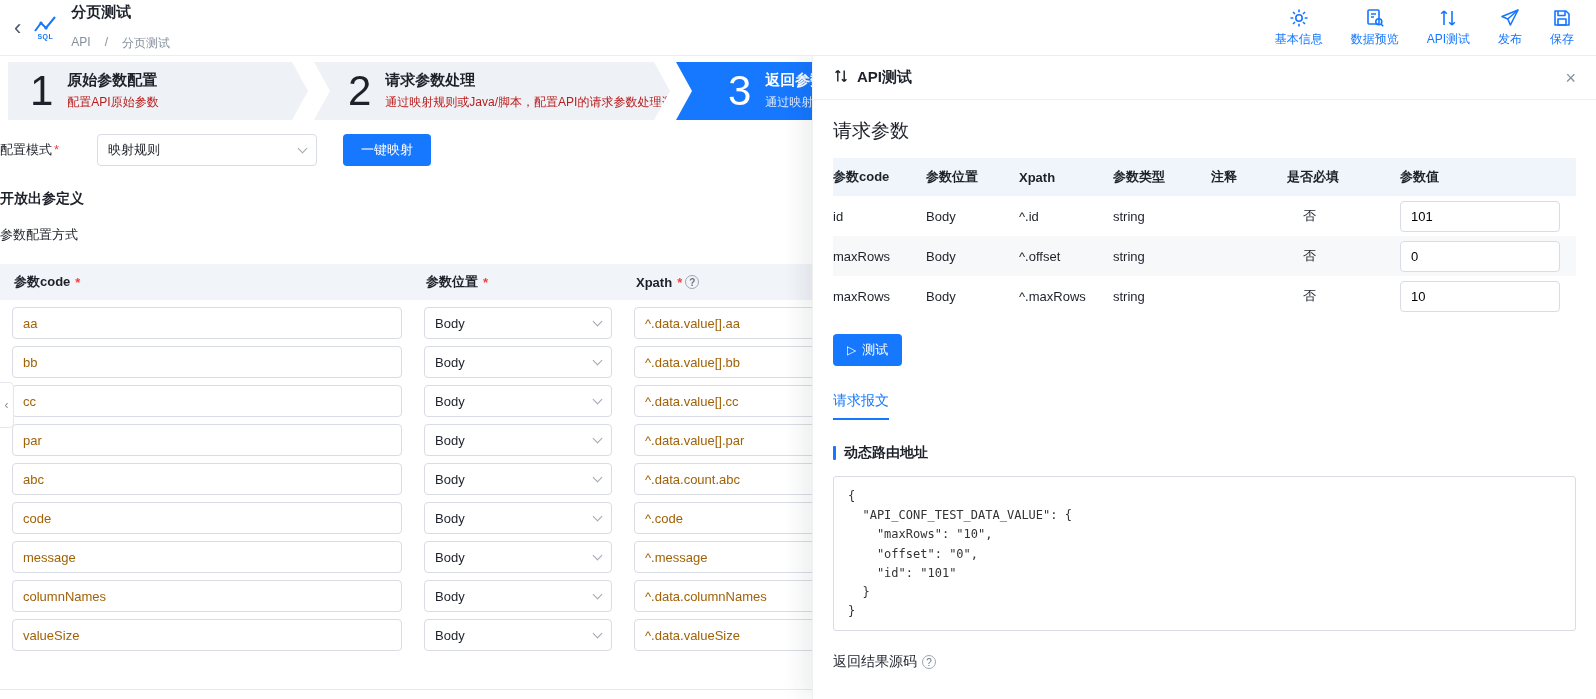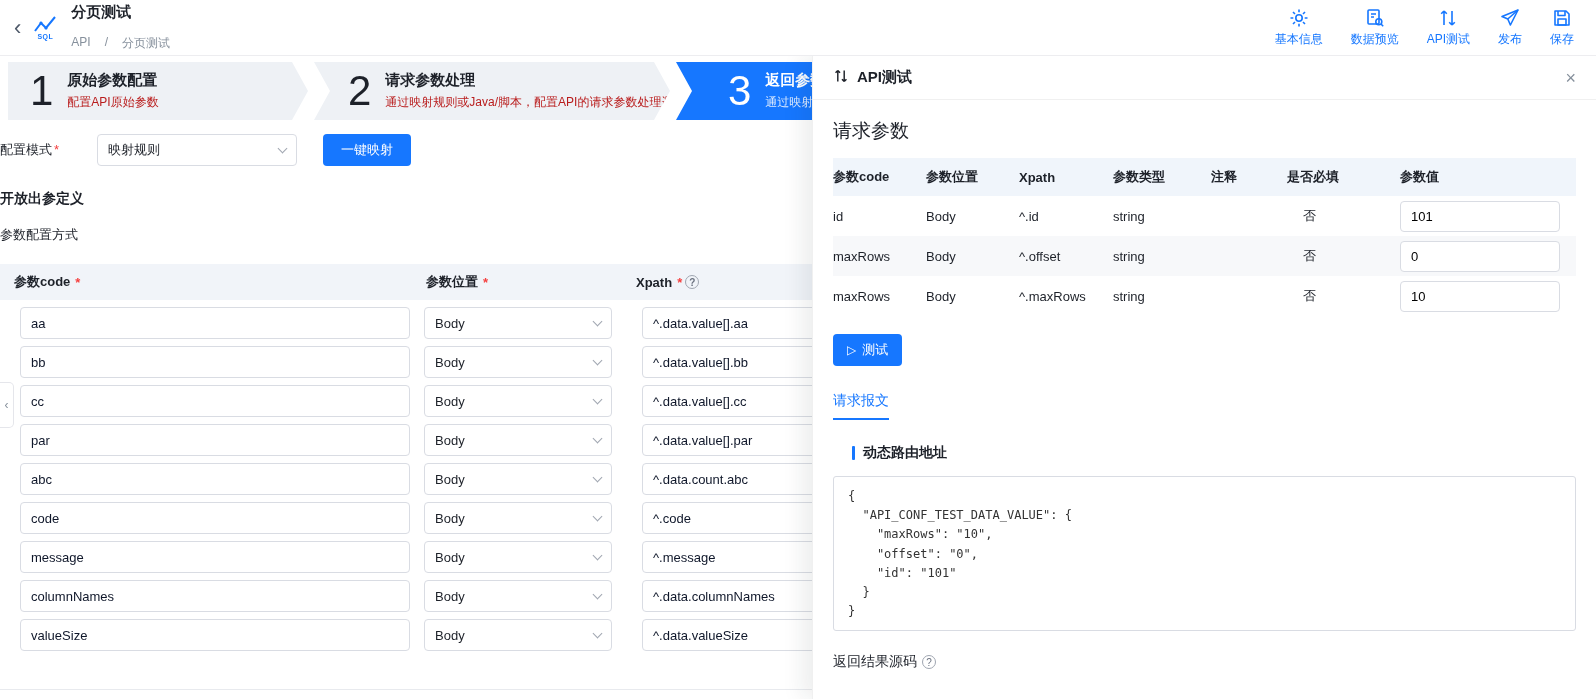--- a/index.html
+++ b/index.html
@@ -41,35 +41,35 @@
   .step-3 { flex:1; padding-left:52px; background:#1677ff;
     clip-path:polygon(0 0, 100% 0, 100% 100%, 0 100%, 16px 50%); }
   .step-3 .step-num, .step-3 .step-title { color:#fff; }
   .step-3 .step-sub { color:rgba(255,255,255,.85); }
 
   
   .panel { position:absolute; top:120px; left:0; right:0; bottom:0; padding:14px 0 0 0; }
   .form-row { display:flex; align-items:center; }
   .form-label { width:97px; font-size:13px; color:#1d2129; flex:none; }
   .req { color:#f53f3f; margin-left:2px; }
-  .select { width:200px; height:32px; border:1px solid #d9dce3; border-radius:4px; background:#fff;
+  .select { width:220px; height:32px; border:1px solid #d9dce3; border-radius:4px; background:#fff;
     display:flex; align-items:center; justify-content:space-between; padding:0 10px; font-size:13px; cursor:pointer; }
   .chev { width:7px; height:7px; border-right:1.4px solid #a0a6b1; border-bottom:1.4px solid #a0a6b1;
     transform:rotate(45deg); margin-top:-4px; flex:none; }
   .btn-primary { height:32px; background:#1677ff; color:#fff; border:none; border-radius:4px;
     font-size:13px; padding:0 18px; margin-left:26px; cursor:pointer; font-family:inherit; }
   .section-title { font-size:14px; font-weight:bold; margin:24px 0 18px; }
   .ptable { width:952px; margin-top:20px; }
   .ptable-head { display:grid; grid-template-columns:412px 210px 1fr; background:#f1f4f9; height:36px;
     align-items:center; font-size:13px; font-weight:bold; }
   .ptable-head > div { padding-left:14px; display:flex; align-items:center; gap:3px; }
   .ptable-row { display:grid; grid-template-columns:412px 210px 1fr; margin-top:7px; align-items:center; }
   .ptable-row > div { padding-left:12px; }
   .tinput { height:32px; border:1px solid #d9dce3; border-radius:4px; width:calc(100% - 10px);
-    padding:0 10px; font-size:13px; font-family:inherit; color:#0f172a; outline:none;margin-left:8px; }
+    padding:0 10px; font-size:13px; font-family:inherit; color:#a16207; outline:none; }
   .select-sm { width:calc(100% - 10px); }
   .panel-bottom-line { position:absolute; left:0; bottom:9px; width:812px; height:1px; background:#e8eaee; }
 
   
   .collapse-handle { position:absolute; left:0; top:382px; width:14px; height:46px; background:#fff;
     border:1px solid #e5e6eb; border-left:none; border-radius:0 5px 5px 0; display:flex; align-items:center;
     justify-content:center; color:#86909c; font-size:12px; cursor:pointer; z-index:8; }
 
   
   .drawer { position:absolute; top:56px; left:812px; right:0; bottom:0; background:#fff;
@@ -88,21 +88,21 @@
   .dtable-row.striped { background:#f7f8fa; }
   .cell-req-val { padding-left:16px; }
   .vinput { width:160px; height:31px; border:1px solid #d9dce3; border-radius:4px; padding:0 10px;
     font-size:13px; font-family:inherit; outline:none; }
   .test-btn { margin-top:18px; display:inline-flex; align-items:center; gap:6px; background:#1677ff;
     color:#fff; border:none; border-radius:4px; height:32px; padding:0 14px; font-size:13px;
     cursor:pointer; font-family:inherit; }
   .play-icon { font-size:12px; line-height:1; }
   .tab { margin-top:26px; display:inline-block; font-size:14px; color:#1677ff; padding-bottom:8px;
     border-bottom:2px solid #1677ff; cursor:pointer; }
-  .route-head { margin-top:24px; display:flex; align-items:center; gap:8px; font-size:14px; font-weight:bold;margin-left:19px; }
+  .route-head { margin-top:24px; display:flex; align-items:center; gap:8px; font-size:14px; font-weight:bold; }
   .route-bar { width:3px; height:14px; background:#1677ff; border-radius:1px; }
   .code-block { margin-top:14px; border:1px solid #d9dce3; border-radius:3px; height:155px;
     padding:10px 14px; font-family:"DejaVu Sans Mono","Liberation Mono",monospace; font-size:12px;
     line-height:1.6; white-space:pre; color:#333; overflow:hidden; }
   .result-src { margin-top:22px; font-size:14px; display:flex; align-items:center; gap:5px; }
   .qmark { width:14px; height:14px; border:1px solid #a0a6b1; border-radius:50%; color:#6b7280;
     font-size:10px; display:inline-flex; align-items:center; justify-content:center; flex:none; cursor:pointer; }
 </style>
 </head>
 <body>

